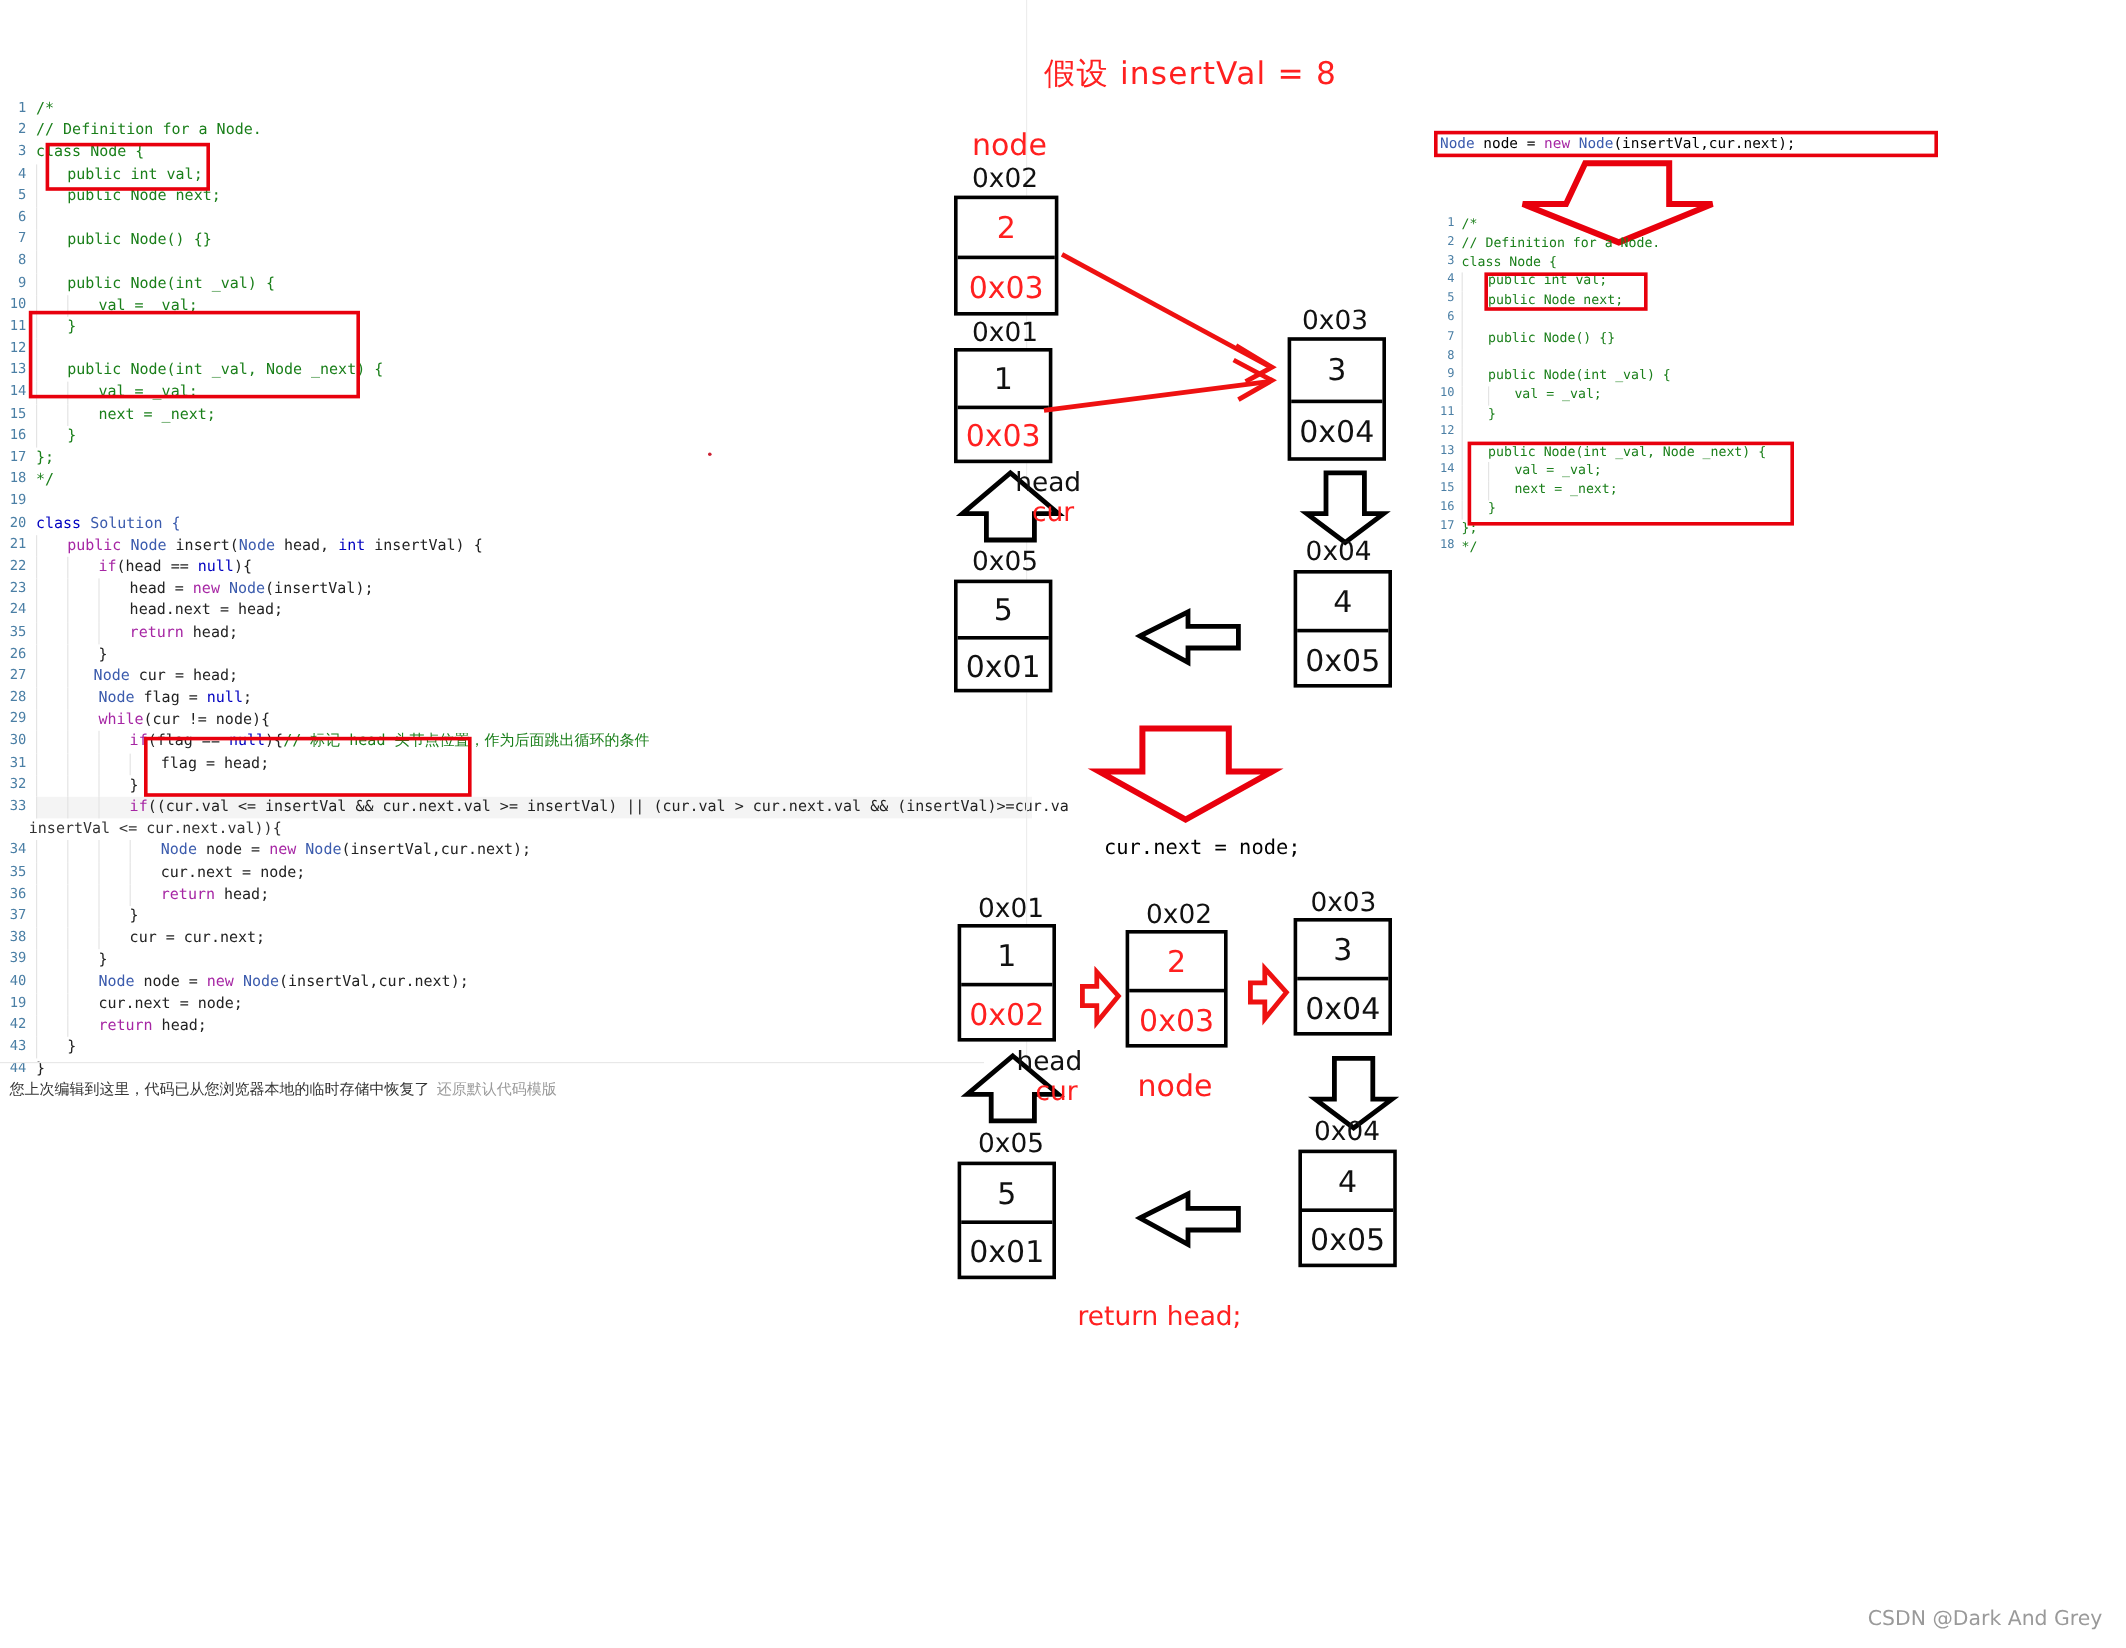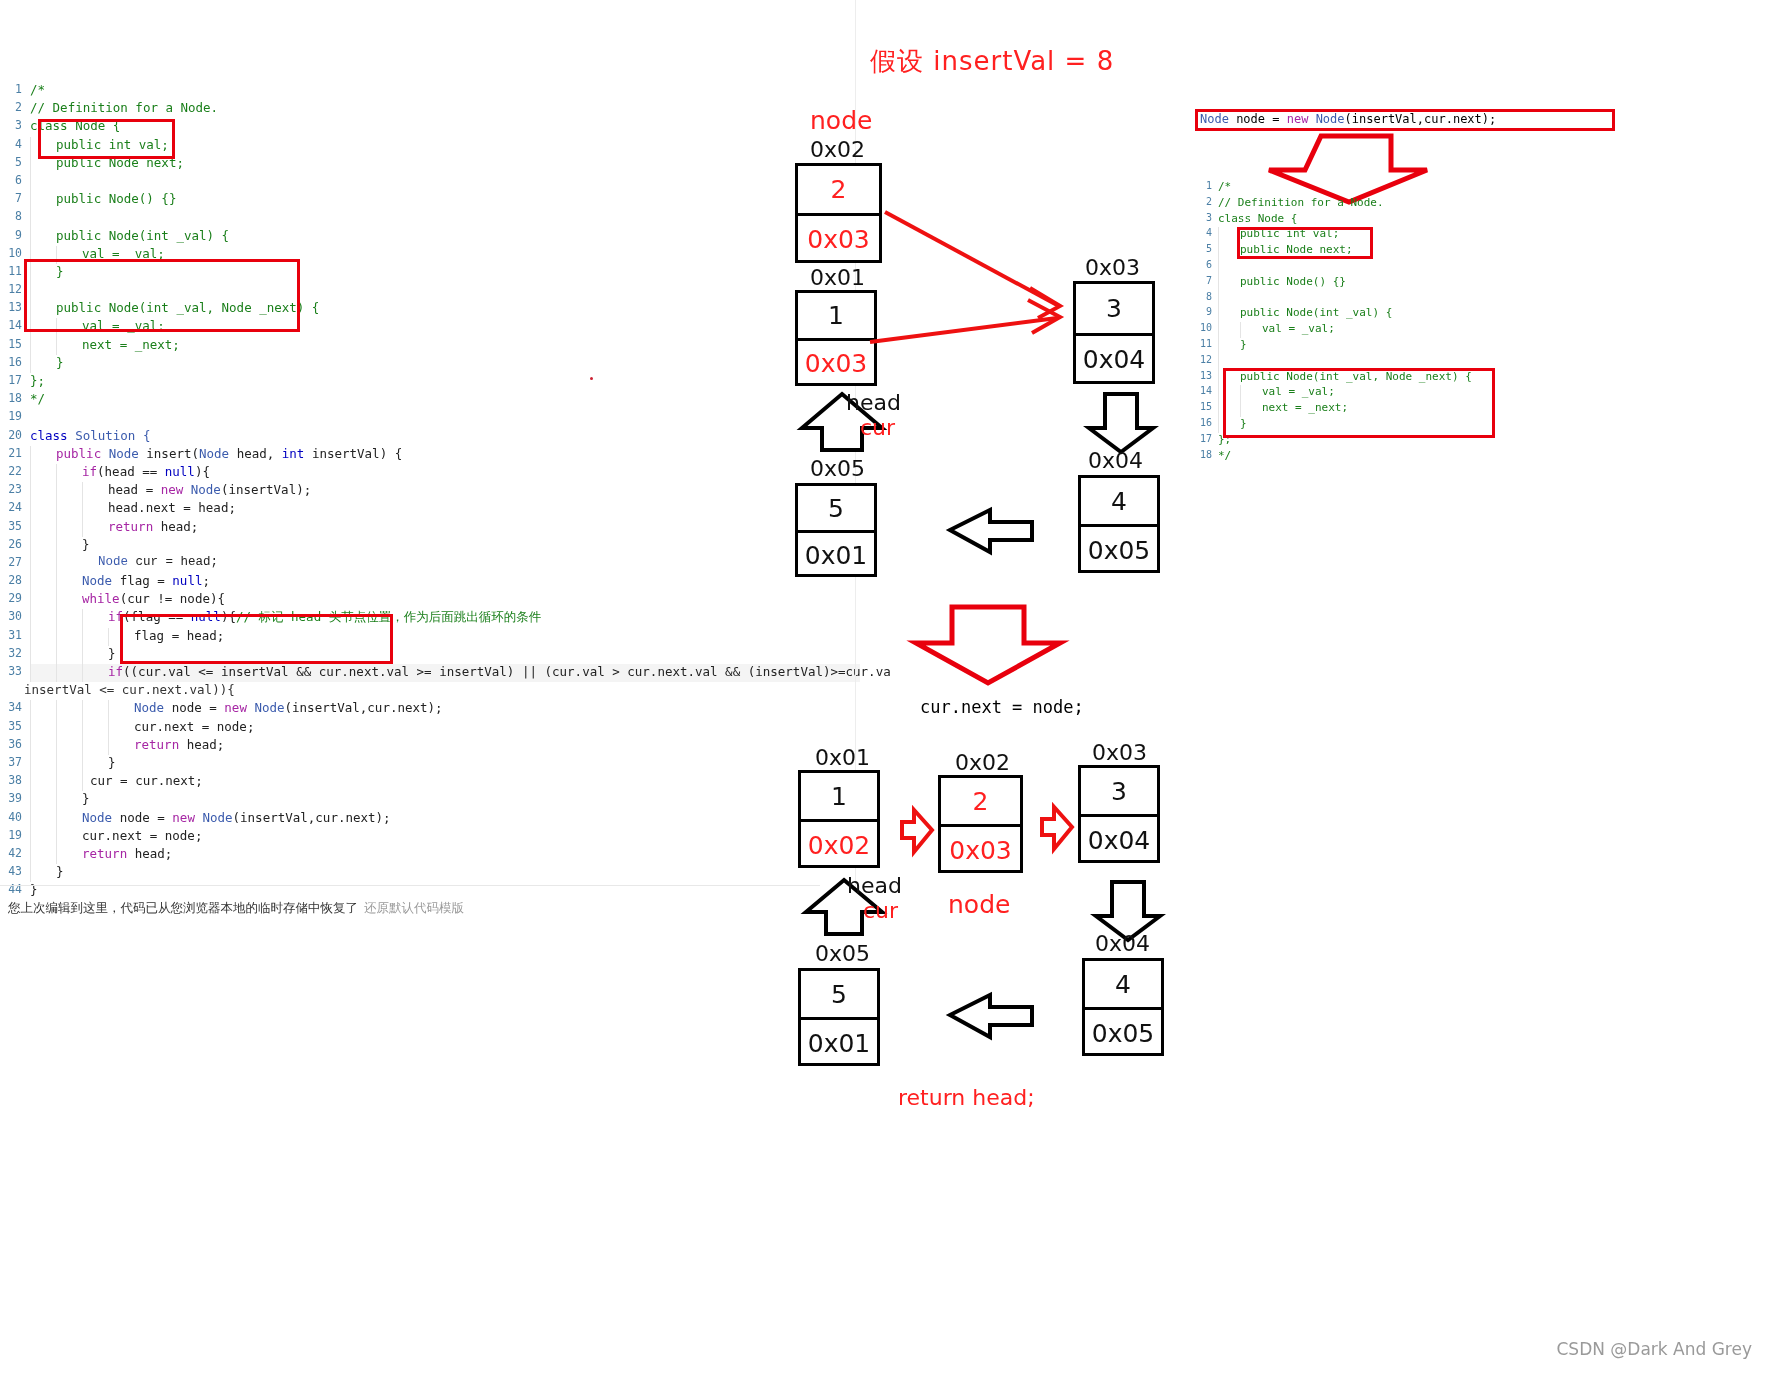--- a/index.html
+++ b/index.html
@@ -79,33 +79,33 @@
       <div class="cl"><span class="ln">17</span><span class="ct" style="padding-left: 0px;"><span class="cmt">};</span></span></div>
       <div class="cl"><span class="ln">18</span><span class="ct" style="padding-left: 0px;"><span class="cmt">*/</span></span></div>
       <div class="cl"><span class="ln">19</span><span class="ct" style="padding-left: 0px;"><span class="plain"></span></span></div>
       <div class="cl"><span class="ln">20</span><span class="ct" style="padding-left: 0px;"><span class="kw2">class</span><span class="typ"> Solution {</span></span></div>
       <div class="cl"><span class="ln">21</span><span class="guide" style="left: 30px;"></span><span class="ct" style="padding-left: 26px;"><span class="kw">public</span><span class="plain"> </span><span class="typ">Node</span><span class="plain"> insert(</span><span class="typ">Node</span><span class="plain"> head, </span><span class="kw2">int</span><span class="plain"> insertVal) {</span></span></div>
       <div class="cl"><span class="ln">22</span><span class="guide" style="left: 30px;"></span><span class="guide" style="left: 56px;"></span><span class="ct" style="padding-left: 52px;"><span class="kw">if</span><span class="plain">(head == </span><span class="kw2">null</span><span class="plain">){</span></span></div>
       <div class="cl"><span class="ln">23</span><span class="guide" style="left: 30px;"></span><span class="guide" style="left: 56px;"></span><span class="guide" style="left: 82px;"></span><span class="ct" style="padding-left: 78px;"><span class="plain">head = </span><span class="kw">new</span><span class="plain"> </span><span class="typ">Node</span><span class="plain">(insertVal);</span></span></div>
       <div class="cl"><span class="ln">24</span><span class="guide" style="left: 30px;"></span><span class="guide" style="left: 56px;"></span><span class="guide" style="left: 82px;"></span><span class="ct" style="padding-left: 78px;"><span class="plain">head.next = head;</span></span></div>
       <div class="cl"><span class="ln">35</span><span class="guide" style="left: 30px;"></span><span class="guide" style="left: 56px;"></span><span class="guide" style="left: 82px;"></span><span class="ct" style="padding-left: 78px;"><span class="kw">return</span><span class="plain"> head;</span></span></div>
       <div class="cl"><span class="ln">26</span><span class="guide" style="left: 30px;"></span><span class="guide" style="left: 56px;"></span><span class="ct" style="padding-left: 52px;"><span class="plain">}</span></span></div>
-      <div class="cl"><span class="ln">27</span><span class="guide" style="left: 30px;"></span><span class="guide" style="left: 56px;"></span><span class="ct" style="padding-left: 68px; font-family: Liberation Mono, monospace;"><span class="typ">Node</span><span class="plain"> cur = head;</span></span></div>
+      <div class="cl"><span class="ln">27</span><span class="guide" style="left: 30px;"></span><span class="guide" style="left: 56px;"></span><span class="ct" style="padding-left: 48px;"><span class="typ">Node</span><span class="plain"> cur = head;</span></span></div>
       <div class="cl"><span class="ln">28</span><span class="guide" style="left: 30px;"></span><span class="guide" style="left: 56px;"></span><span class="ct" style="padding-left: 52px;"><span class="typ">Node</span><span class="plain"> flag = </span><span class="kw2">null</span><span class="plain">;</span></span></div>
       <div class="cl"><span class="ln">29</span><span class="guide" style="left: 30px;"></span><span class="guide" style="left: 56px;"></span><span class="ct" style="padding-left: 52px;"><span class="kw">while</span><span class="plain">(cur != node){</span></span></div>
       <div class="cl"><span class="ln">30</span><span class="guide" style="left: 30px;"></span><span class="guide" style="left: 56px;"></span><span class="guide" style="left: 82px;"></span><span class="ct" style="padding-left: 78px;"><span class="kw">if</span><span class="plain">(flag == </span><span class="kw2">null</span><span class="plain">){</span><span class="cmt">// 标记 head 头节点位置，作为后面跳出循环的条件</span></span></div>
       <div class="cl"><span class="ln">31</span><span class="guide" style="left: 30px;"></span><span class="guide" style="left: 56px;"></span><span class="guide" style="left: 82px;"></span><span class="guide" style="left: 108px;"></span><span class="ct" style="padding-left: 104px;"><span class="plain">flag = head;</span></span></div>
       <div class="cl"><span class="ln">32</span><span class="guide" style="left: 30px;"></span><span class="guide" style="left: 56px;"></span><span class="guide" style="left: 82px;"></span><span class="ct" style="padding-left: 78px;"><span class="plain">}</span></span></div>
       <div class="cl"><div class="hl-row"></div><span class="ln">33</span><span class="guide" style="left: 30px;"></span><span class="guide" style="left: 56px;"></span><span class="guide" style="left: 82px;"></span><span class="ct" style="padding-left: 78px;"><span class="kw">if</span><span class="plain">((cur.val &lt;= insertVal &amp;&amp; cur.next.val &gt;= insertVal) || </span><span class="plain">(</span><span class="plain">cur.val &gt; cur.next.val &amp;&amp; (insertVal)&gt;=cur.va</span></span></div>
       <div class="cl"><span class="ct" style="left: 24px;">insertVal &lt;= cur.next.val)){</span></div>
       <div class="cl"><span class="ln">34</span><span class="guide" style="left: 30px;"></span><span class="guide" style="left: 56px;"></span><span class="guide" style="left: 82px;"></span><span class="guide" style="left: 108px;"></span><span class="ct" style="padding-left: 104px;"><span class="typ">Node</span><span class="plain"> node = </span><span class="kw">new</span><span class="plain"> </span><span class="typ">Node</span><span class="plain">(insertVal,cur.next);</span></span></div>
       <div class="cl"><span class="ln">35</span><span class="guide" style="left: 30px;"></span><span class="guide" style="left: 56px;"></span><span class="guide" style="left: 82px;"></span><span class="guide" style="left: 108px;"></span><span class="ct" style="padding-left: 104px;"><span class="plain">cur.next = node;</span></span></div>
       <div class="cl"><span class="ln">36</span><span class="guide" style="left: 30px;"></span><span class="guide" style="left: 56px;"></span><span class="guide" style="left: 82px;"></span><span class="guide" style="left: 108px;"></span><span class="ct" style="padding-left: 104px;"><span class="kw">return</span><span class="plain"> head;</span></span></div>
       <div class="cl"><span class="ln">37</span><span class="guide" style="left: 30px;"></span><span class="guide" style="left: 56px;"></span><span class="guide" style="left: 82px;"></span><span class="ct" style="padding-left: 78px;"><span class="plain">}</span></span></div>
-      <div class="cl"><span class="ln">38</span><span class="guide" style="left: 30px;"></span><span class="guide" style="left: 56px;"></span><span class="guide" style="left: 82px;"></span><span class="ct" style="padding-left: 60px;"><span class="plain">cur = cur.next;</span></span></div>
+      <div class="cl"><span class="ln">38</span><span class="guide" style="left: 30px;"></span><span class="guide" style="left: 56px;"></span><span class="guide" style="left: 82px;"></span><span class="ct" style="padding-left: 78px;"><span class="plain">cur = cur.next;</span></span></div>
       <div class="cl"><span class="ln">39</span><span class="guide" style="left: 30px;"></span><span class="guide" style="left: 56px;"></span><span class="ct" style="padding-left: 52px;"><span class="plain">}</span></span></div>
       <div class="cl"><span class="ln">40</span><span class="guide" style="left: 30px;"></span><span class="guide" style="left: 56px;"></span><span class="ct" style="padding-left: 52px;"><span class="typ">Node</span><span class="plain"> node = </span><span class="kw">new</span><span class="plain"> </span><span class="typ">Node</span><span class="plain">(insertVal,cur.next);</span></span></div>
       <div class="cl"><span class="ln">19</span><span class="guide" style="left: 30px;"></span><span class="guide" style="left: 56px;"></span><span class="ct" style="padding-left: 52px;"><span class="plain">cur.next = node;</span></span></div>
       <div class="cl"><span class="ln">42</span><span class="guide" style="left: 30px;"></span><span class="guide" style="left: 56px;"></span><span class="ct" style="padding-left: 52px;"><span class="kw">return</span><span class="plain"> head;</span></span></div>
       <div class="cl"><span class="ln">43</span><span class="guide" style="left: 30px;"></span><span class="ct" style="padding-left: 26px;"><span class="plain">}</span></span></div>
       <div class="cl"><span class="ln">44</span><span class="ct" style="padding-left: 0px;"><span class="plain">}</span></span></div>
     </div>
 
   <div class="redbox" style="left:38px;top:119px;width:137px;height:40px;"></div>
   <div class="redbox" style="left:24px;top:259px;width:276px;height:73px;"></div>

